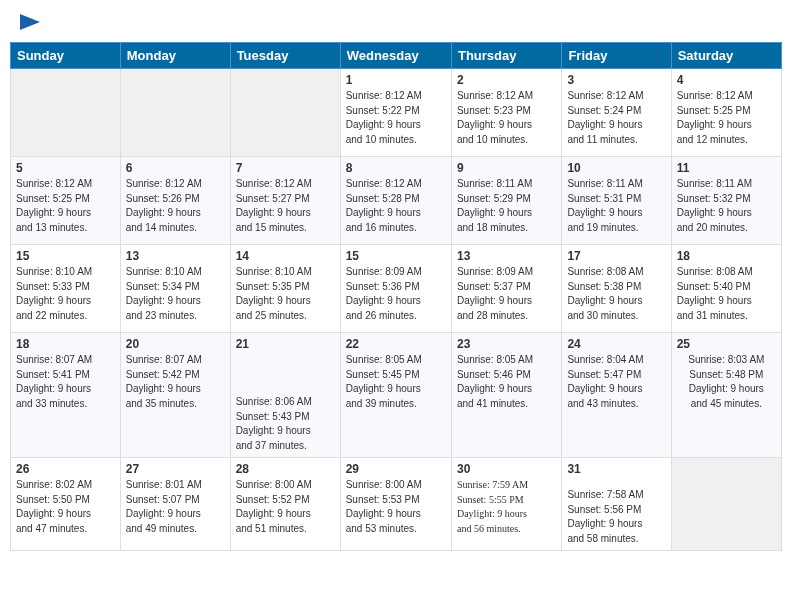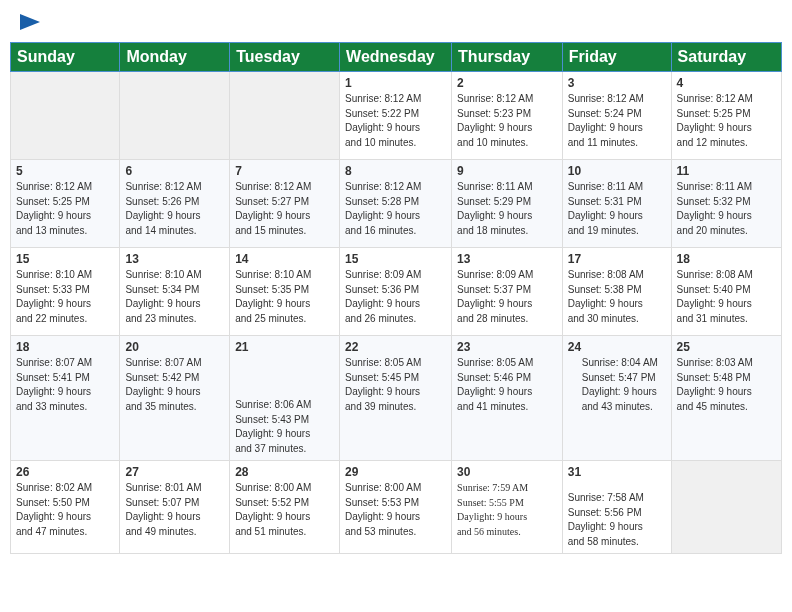--- a/index.html
+++ b/index.html
@@ -33,23 +33,23 @@
     .location-title {
       font-size: 14px;
       color: #555;
     }
     .calendar {
       width: 100%;
       border-collapse: collapse;
       border: 1px solid #ccc;
     }
     .calendar th {
-      background-color: #15803d;
+      background-color: #0369a1;
       color: #fff;
-      font-size: 16px;
+      font-size: 13px;
       font-weight: bold;
       padding: 5px 6px;
       text-align: left;
       border: 1px solid #4a8fd0;
     }
     .calendar td {
       vertical-align: top;
       padding: 4px 5px;
       border: 1px solid #ddd;
       font-size: 10px;
@@ -291,28 +291,28 @@
         </td>
         <td>
           <span class="day-number">23</span>
           <div class="day-info" style="white-space: pre-line;">Sunrise: 8:05 AM
 Sunset: 5:46 PM
 Daylight: 9 hours
 and 41 minutes.</div>
         </td>
         <td>
           <span class="day-number">24</span>
-          <div class="day-info" style="white-space: pre-line; margin-left: 14px;">Sunrise: 8:04 AM
+          <div class="day-info" style="white-space: pre-line;">Sunrise: 8:04 AM
 Sunset: 5:47 PM
 Daylight: 9 hours
 and 43 minutes.</div>
         </td>
         <td>
           <span class="day-number">25</span>
-          <div class="day-info" style="white-space: pre-line;">Sunrise: 8:03 AM
+          <div class="day-info" style="white-space: pre-line; text-align: center;">Sunrise: 8:03 AM
 Sunset: 5:48 PM
 Daylight: 9 hours
 and 45 minutes.</div>
         </td>
       </tr>
       <tr>
         <td>
           <span class="day-number">26</span>
           <div class="day-info" style="white-space: pre-line;">Sunrise: 8:02 AM
 Sunset: 5:50 PM

